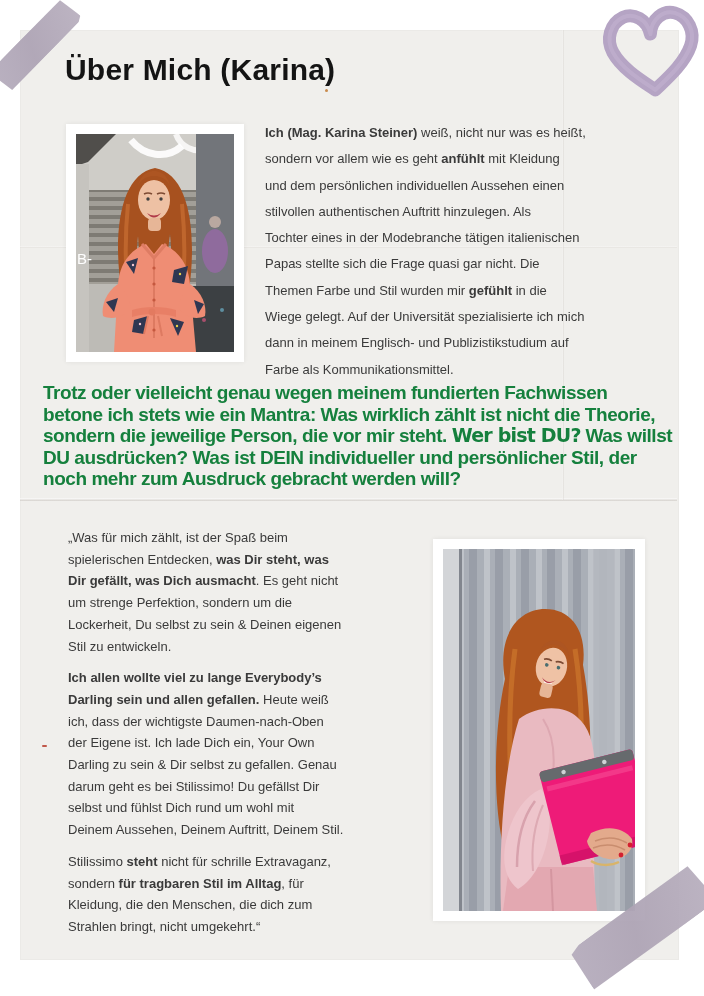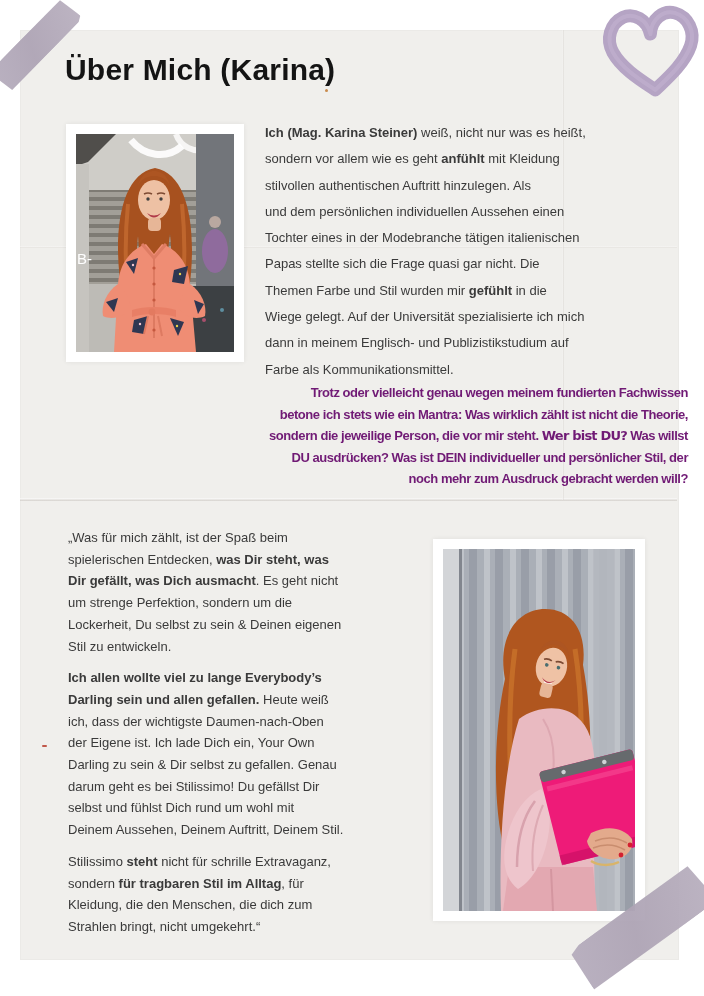--- a/index.html
+++ b/index.html
@@ -22,22 +22,22 @@
   .photo{position:absolute;background:#ffffff;box-shadow:0 0 5px rgba(0,0,0,0.07);}
   .photo1{left:66px;top:124px;width:158px;height:218px;padding:10px;}
   .photo2{left:433px;top:539px;width:192px;height:362px;padding:10px;}
   .photo svg{display:block;}
 
   .bodytext{color:#3a3a3a;font-size:13px;}
   .tline{display:block;white-space:nowrap;}
   .b{font-weight:700;}
 
   .intro{position:absolute;left:265px;top:120px;width:420px;line-height:26.3px;}
-  .mantra{position:absolute;left:43px;top:382px;width:645px;color:#701a75;
-          font-size:13px;line-height:21.6px;font-weight:700;letter-spacing:-0.45px;text-align:right;}
+  .mantra{position:absolute;left:43px;top:382px;width:645px;color:#15803d;
+          font-size:19px;line-height:21.6px;font-weight:700;letter-spacing:-0.45px;}
   .mantra .b{font-family:"DejaVu Sans","Liberation Sans",sans-serif;font-weight:700;letter-spacing:-0.8px;}
   .quotecol{position:absolute;left:44px;top:527px;width:400px;line-height:21.7px;margin-left:24px;}
   .quotecol .qpara{margin:0 0 10px 0;}
 
   .tape{position:absolute;background:linear-gradient(115deg,#b6adbd 0%,#aea4b5 45%,#b9b0bf 100%);
         opacity:0.95;}
   .tape-tl{left:-16px;top:30px;width:104px;height:30px;transform:rotate(-46deg);
            clip-path:polygon(0% 12%,6% 0%,97% 4%,100% 88%,94% 100%,3% 97%);}
   .tape-br{left:566px;top:903px;width:152px;height:48px;transform:rotate(-37deg);
            clip-path:polygon(2% 8%,10% 0%,98% 6%,100% 92%,92% 100%,0% 94%);}
@@ -117,22 +117,22 @@
 
       <path d="M56 176 C68 172 88 172 100 176 L100 183 C88 179 68 179 56 183 Z" fill="#e87f66"></path>
       <circle cx="76" cy="178" r="3.4" fill="#e37a60"></circle>
       <path d="M72 182 L68 200 M82 182 L86 202" stroke="#de7a61" stroke-width="2" fill="none"></path>
     </svg>
   </div>
 
   <div class="bodytext intro">
       <span class="tline"><span class="b">Ich (Mag. Karina Steiner)</span><span> weiß, nicht nur was es heißt,</span></span>
       <span class="tline"><span>sondern vor allem wie es geht </span><span class="b">anfühlt</span><span> mit Kleidung</span></span>
+      <span class="tline"><span>und dem persönlichen individuellen Aussehen einen</span></span>
       <span class="tline"><span>stilvollen authentischen Auftritt hinzulegen. Als</span></span>
-      <span class="tline"><span>und dem persönlichen individuellen Aussehen einen</span></span>
       <span class="tline"><span>Tochter eines in der Modebranche tätigen italienischen</span></span>
       <span class="tline"><span>Papas stellte sich die Frage quasi gar nicht. Die</span></span>
       <span class="tline"><span>Themen Farbe und Stil wurden mir </span><span class="b">gefühlt</span><span> in die</span></span>
       <span class="tline"><span>Wiege gelegt. Auf der Universität spezialisierte ich mich</span></span>
       <span class="tline"><span>dann in meinem Englisch- und Publizistikstudium auf</span></span>
       <span class="tline"><span>Farbe als Kommunikationsmittel.</span></span>
     </div>
 
   <div class="mantra">
       <span class="tline"><span>Trotz oder vielleicht genau wegen meinem fundierten Fachwissen</span></span>

